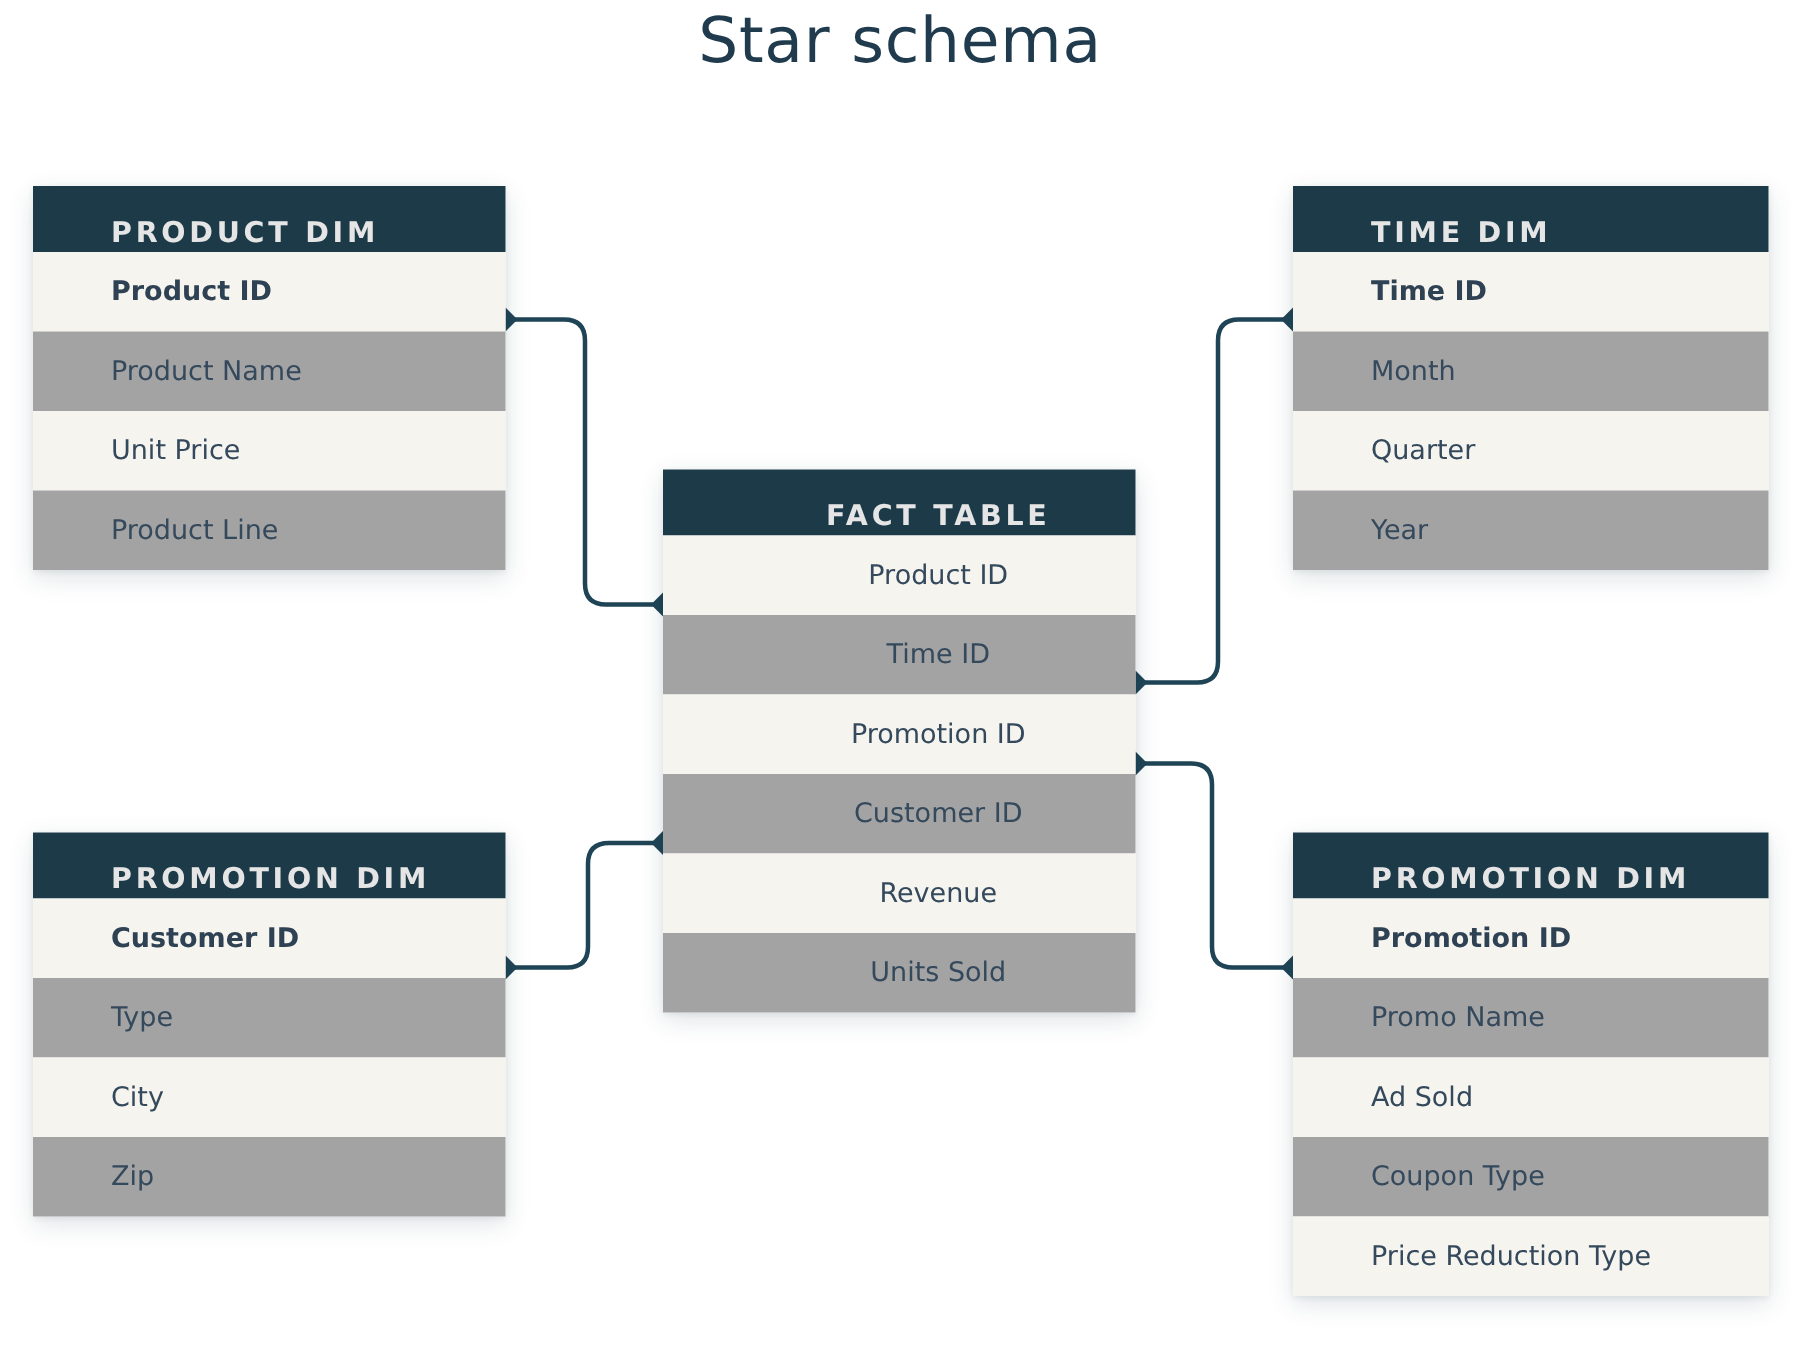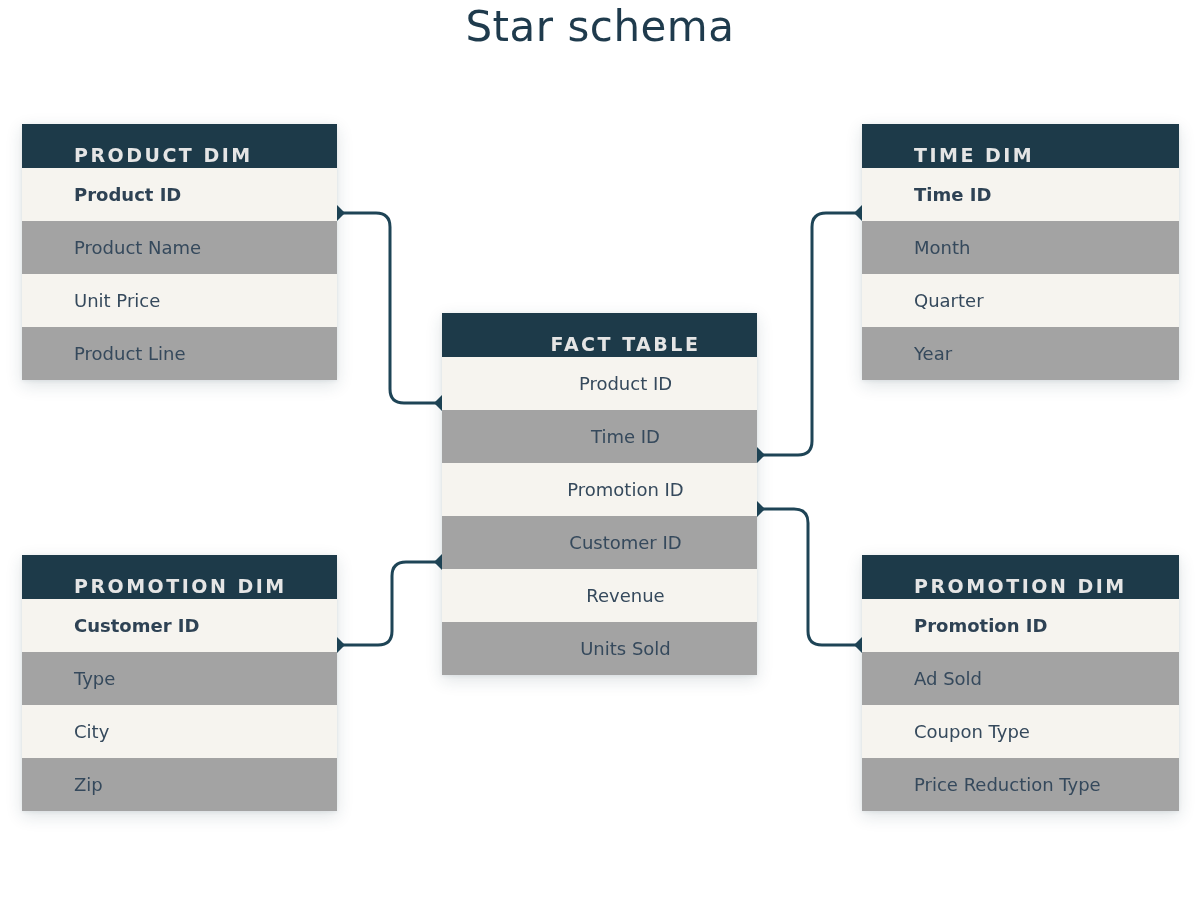--- a/index.html
+++ b/index.html
@@ -98,19 +98,20 @@
       <div class="row">Type</div>
       <div class="row">City</div>
       <div class="row">Zip</div>
     </div>
   </div>
 
   <div class="entity t-promotion">
     <div class="entity-header">PROMOTION DIM</div>
     <div class="rows">
       <div class="row key">Promotion ID</div>
+      <div class="row">Promo Name</div>
       <div class="row">Ad Sold</div>
       <div class="row">Coupon Type</div>
       <div class="row">Price Reduction Type</div>
     </div>
   </div>
 
 </div>
 
 </body></html>

